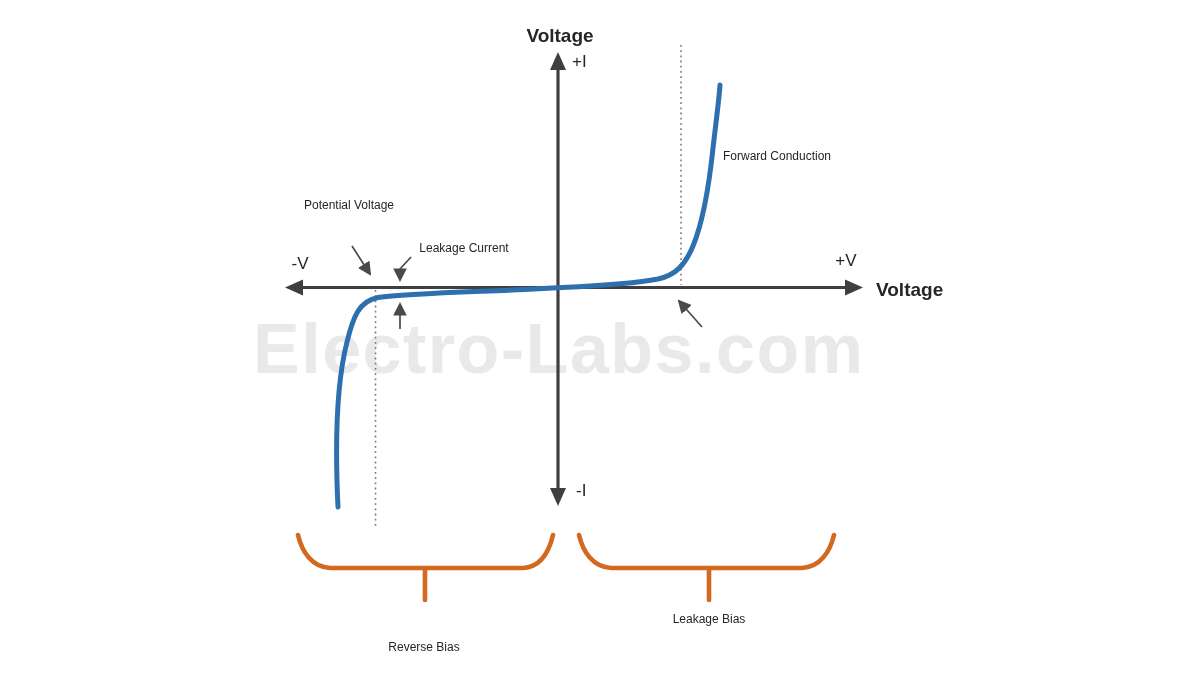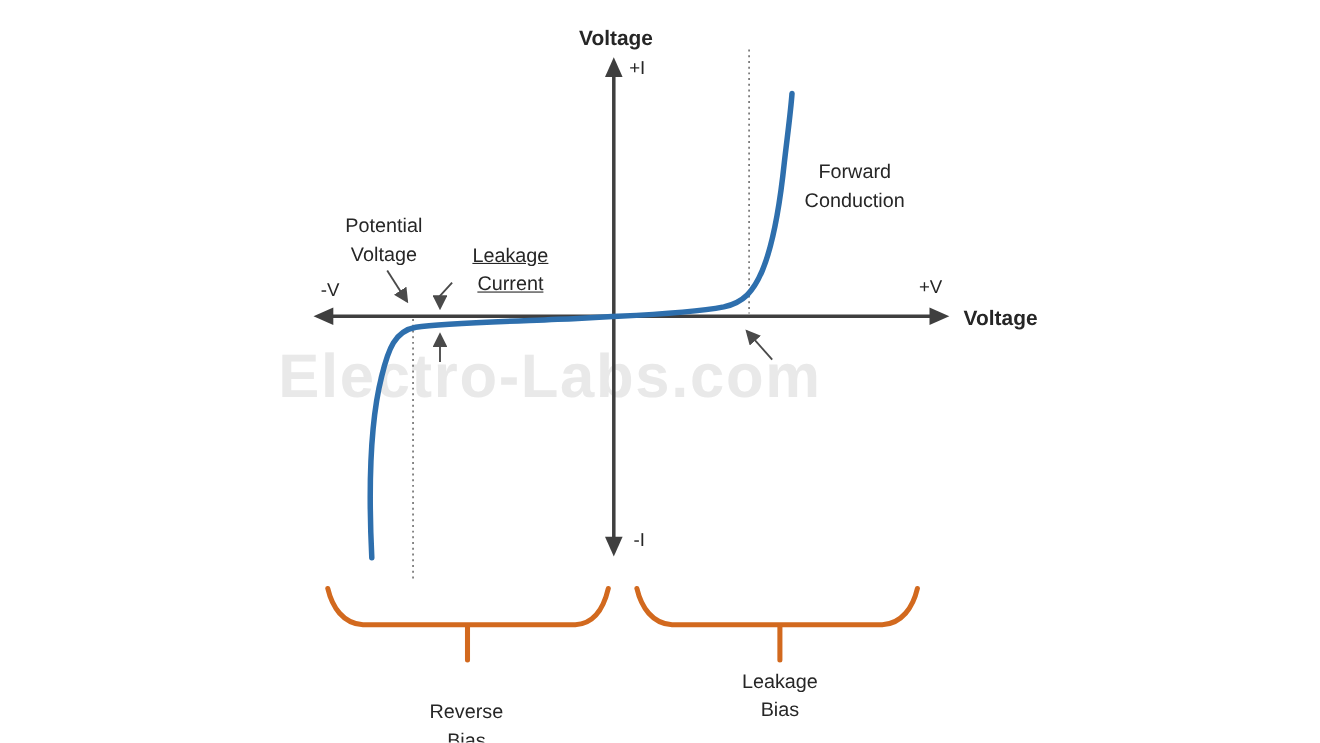--- a/index.html
+++ b/index.html
@@ -6,33 +6,33 @@
     --curve:#2E6FAD; --axis:#3F3F3F; --annotation:#4A4A4A; --brace:#D2691E;
     --text:#262626; --watermark:#E9E9E9; --background:#FFFFFF; --dotted-line:#7A7A7A;
   }
   html,body{margin:0;padding:0;}
   .stage{
     position:relative;width:1200px;height:675px;background:var(--background);
     overflow:hidden;font-family:"Liberation Sans","DejaVu Sans",sans-serif;
   }
   .watermark{
     position:absolute;left:253px;top:288px;z-index:0;
-    font-size:56px;font-weight:700;letter-spacing:1.5px;line-height:1;
+    font-size:70px;font-weight:700;letter-spacing:1.5px;line-height:1;
     color:var(--watermark);white-space:nowrap;user-select:none;margin-top:26px;
   }
   svg.diagram{position:absolute;left:0;top:0;z-index:1;}
   .axis-stroke{stroke:var(--axis);stroke-width:3.2;fill:none;}
   .axis-head{fill:var(--axis);stroke:none;}
   .dotted{stroke:var(--dotted-line);stroke-width:1.6;stroke-dasharray:1.8 3.4;fill:none;}
   .curve{stroke:var(--curve);stroke-width:5;fill:none;stroke-linecap:round;stroke-linejoin:round;}
   .ann{stroke:var(--annotation);stroke-width:1.7;fill:none;stroke-linejoin:round;}
   .brace{stroke:var(--brace);stroke-width:4.6;fill:none;stroke-linecap:round;stroke-linejoin:round;}
   .lbl{
     position:absolute;z-index:2;color:var(--text);
-    font-size:18px;line-height:26px;text-align:center;
+    font-size:12px;line-height:26px;text-align:center;
   }
   .axis-sign{font-size:17px;line-height:20px;font-weight:400;}
   .axis-title{font-weight:700;font-size:19px;line-height:22px;}
 </style>
 </head>
 <body>
 
 <div class="stage">
 
   <div class="watermark">Electro-Labs.com</div>
@@ -76,18 +76,18 @@
   </svg>
 
   <div class="lbl axis-title" style="left:500px;top:25px;width:120px;">Voltage</div>
   <div class="lbl axis-sign" style="left:572px;top:52px;">+I</div>
   <div class="lbl axis-sign" style="left:576px;top:481px;">-I</div>
   <div class="lbl axis-title" style="left:876px;top:279px;">Voltage</div>
   <div class="lbl axis-sign" style="left:831px;top:251px;width:30px;">+V</div>
   <div class="lbl axis-sign" style="left:285px;top:254px;width:30px;">-V</div>
 
   <div class="lbl" style="left:289px;top:192px;width:120px;">Potential Voltage</div>
-  <div class="lbl" style="left:419px;top:219px;width:90px;text-decoration:underline;">Leakage Current</div>
+  <div class="lbl" style="left:419px;top:235px;width:90px;">Leakage Current</div>
   <div class="lbl" style="left:717px;top:143px;width:120px;">Forward Conduction</div>
   <div class="lbl" style="left:374px;top:606px;width:100px;margin-top:28px;">Reverse Bias</div>
   <div class="lbl" style="left:659px;top:606px;width:100px;">Leakage Bias</div>
 
 </div>
 
 </body></html>

